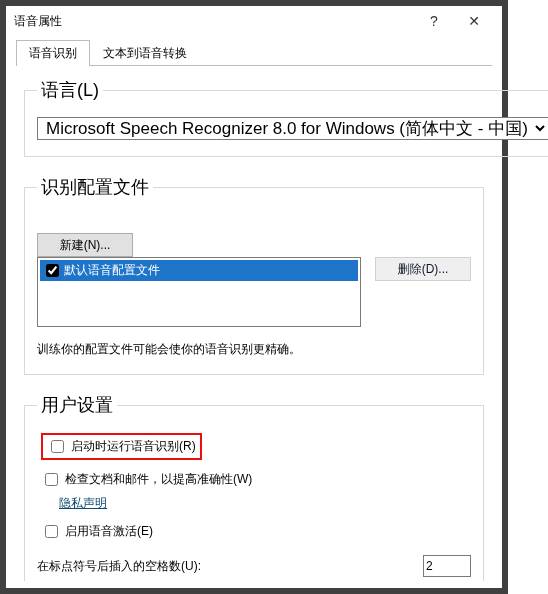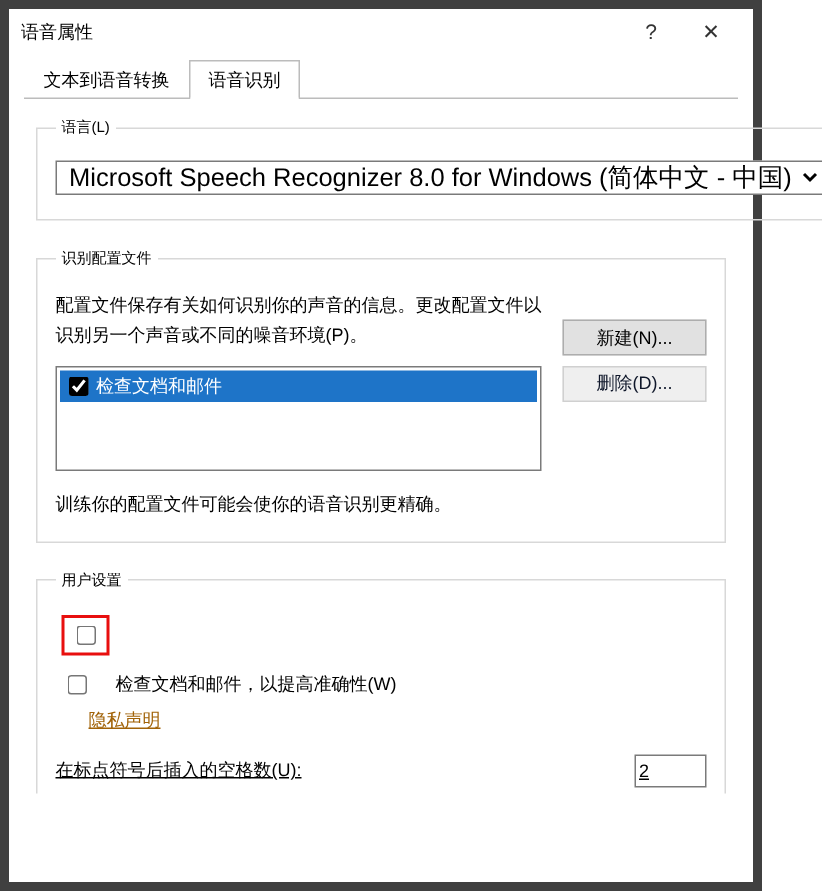--- a/index.html
+++ b/index.html
@@ -9,111 +9,115 @@
   .titlebar-title { flex: 1; font-size: 12px; }
   .titlebar-btn { width: 40px; text-align: center; font-size: 14px; color: #333; cursor: default; font-family: Arial, sans-serif; }
   .client { flex: 1; padding: 6px 10px 0 10px; }
   .tabstrip { display: flex; align-items: flex-end; position: relative; height: 24px; }
   .tabstrip::after { content: ""; position: absolute; left: 0; right: 0; bottom: 0; height: 1px; background: #bcbcbc; }
   .tab { position: relative; padding: 4px 12px; font-size: 12px; border: 1px solid transparent; border-bottom: none; z-index: 1; cursor: default; }
   .tab.active { border-color: #bcbcbc; background: #fff; }
   .tab.active::after { content: ""; position: absolute; left: 0; right: 0; bottom: -1px; height: 2px; background: #fff; }
   .tab-panel { padding: 12px 8px 0 8px; }
   fieldset.group { border: 1px solid #d8d8d8; margin: 0 0 18px 0; padding: 14px 12px 16px 12px; position: relative; }
-  fieldset.group > legend { font-size: 10px; padding: 0 4px; }
+  fieldset.group > legend { font-size: 18px; padding: 0 4px; }
   .row { display: flex; align-items: center; gap: 10px; }
   select.combo { height: 23px; font-size: 17px; border: 1px solid #7a7a7a; background: #fff; padding: 0 4px; }
   button.winbtn { height: 24px; font-size: 12px; border: 1px solid #adadad; background: #e1e1e1; padding: 0 12px; min-width: 96px; cursor: default; }
   button.winbtn:disabled { color: #0f172a; background: #efefef; border-color: #d0d0d0; }
   .desc { font-size: 12px; line-height: 1.7; margin-bottom: 10px; }
   .profile-box { border: 1px solid #7a7a7a; height: 70px; padding: 2px; background: #fff; overflow: auto; }
   .profile-item { display: flex; align-items: center; gap: 2px; background: #1e74c8; color: #fff; padding: 1px 2px; }
   .profile-item input[type=checkbox] { width: 13px; height: 13px; accent-color: #000; }
   .redbox { border: 2px solid #e80f0e; padding: 2px 4px; display: inline-flex; align-items: center; gap: 4px; }
-  .chk-row { display: flex; align-items: center; gap: 16px; margin: 6px 0 6px 4px; font-size: 12px; }
+  .chk-row { display: flex; align-items: center; gap: 4px; margin: 6px 0 6px 4px; font-size: 12px; }
   .chk-row input[type=checkbox] { width: 13px; height: 13px; }
-  .link { color: #a16207; text-decoration: underline; cursor: pointer; margin-left: 22px; }
-  .spinner-row { display: flex; align-items: center; gap: 10px; margin-top: 14px; text-decoration: underline; }
+  .link { color: #0c4a6e; text-decoration: underline; cursor: pointer; margin-left: 22px; }
+  .spinner-row { display: flex; align-items: center; gap: 10px; margin-top: 14px; }
   .spinner { width: 48px; height: 22px; border: 1px solid #7a7a7a; font-size: 12px; }
   .train-row { display: flex; align-items: center; gap: 24px; margin-top: 14px; }
 </style>
 </head>
 <body>
 
 <div class="window">
 
   <div class="titlebar">
     <span class="titlebar-title">语音属性</span>
     <span class="titlebar-btn">?</span>
     <span class="titlebar-btn">✕</span>
   </div>
 
   <div class="client">
 
     <div class="tabstrip">
+      <div class="tab active">语音识别</div>
       <div class="tab">文本到语音转换</div>
-      <div class="tab active">语音识别</div>
     </div>
 
     <div class="tab-panel">
 
       <fieldset class="group">
         <legend>语言(L)</legend>
         <div class="row">
           <select class="combo" style="flex:1;">
             <option>Microsoft Speech Recognizer 8.0 for Windows (简体中文 - 中国)</option>
           </select>
           <button class="winbtn" disabled="">设置(S)...</button>
         </div>
       </fieldset>
 
       <fieldset class="group">
         <legend>识别配置文件</legend>
 
         <div class="row" style="align-items:flex-start; gap:14px;">
-          <div class="desc" style="flex:1;">配置文件保存有关如何识别你的声音的信息。更改配置文件以识别另一个声音或不同的噪音环境(P)。</div>
           <div style="display:flex; flex-direction:column; gap:0; padding-top:20px;">
             <button class="winbtn">新建(N)...</button>
           </div>
         </div>
 
         <div class="row" style="align-items:flex-start; gap:14px;">
           <div class="profile-box" style="flex:1;">
             <div class="profile-item">
               <input type="checkbox" checked="" style="">
-              <span>检查文档和邮件</span>
+              <span>默认语音配置文件</span>
             </div>
           </div>
           <div style="display:flex; flex-direction:column;">
             <button class="winbtn" disabled="">删除(D)...</button>
           </div>
         </div>
 
         <div class="train-row">
           <div style="flex:1;">训练你的配置文件可能会使你的语音识别更精确。</div>
         </div>
       </fieldset>
 
       <fieldset class="group" style="margin-bottom:0; border-bottom:none; padding-bottom:4px;">
         <legend>用户设置</legend>
 
         <div style="margin:2px 0 10px 4px;">
           <span class="redbox">
             <input type="checkbox" style="">
+            <span>启动时运行语音识别(R)</span>
           </span>
         </div>
 
         <div class="chk-row">
           <input type="checkbox" style="">
           <span>检查文档和邮件，以提高准确性(W)</span>
         </div>
         <div style="margin:2px 0 10px 0;">
           <span class="link">隐私声明</span>
         </div>
 
+        <div class="chk-row">
+          <input type="checkbox" style="">
+          <span>启用语音激活(E)</span>
+        </div>
 
         <div class="spinner-row">
           <span style="flex:1;">在标点符号后插入的空格数(U):</span>
           <input class="spinner" type="number" value="2" style="">
         </div>
       </fieldset>
 
     </div>
   </div>
 </div>

